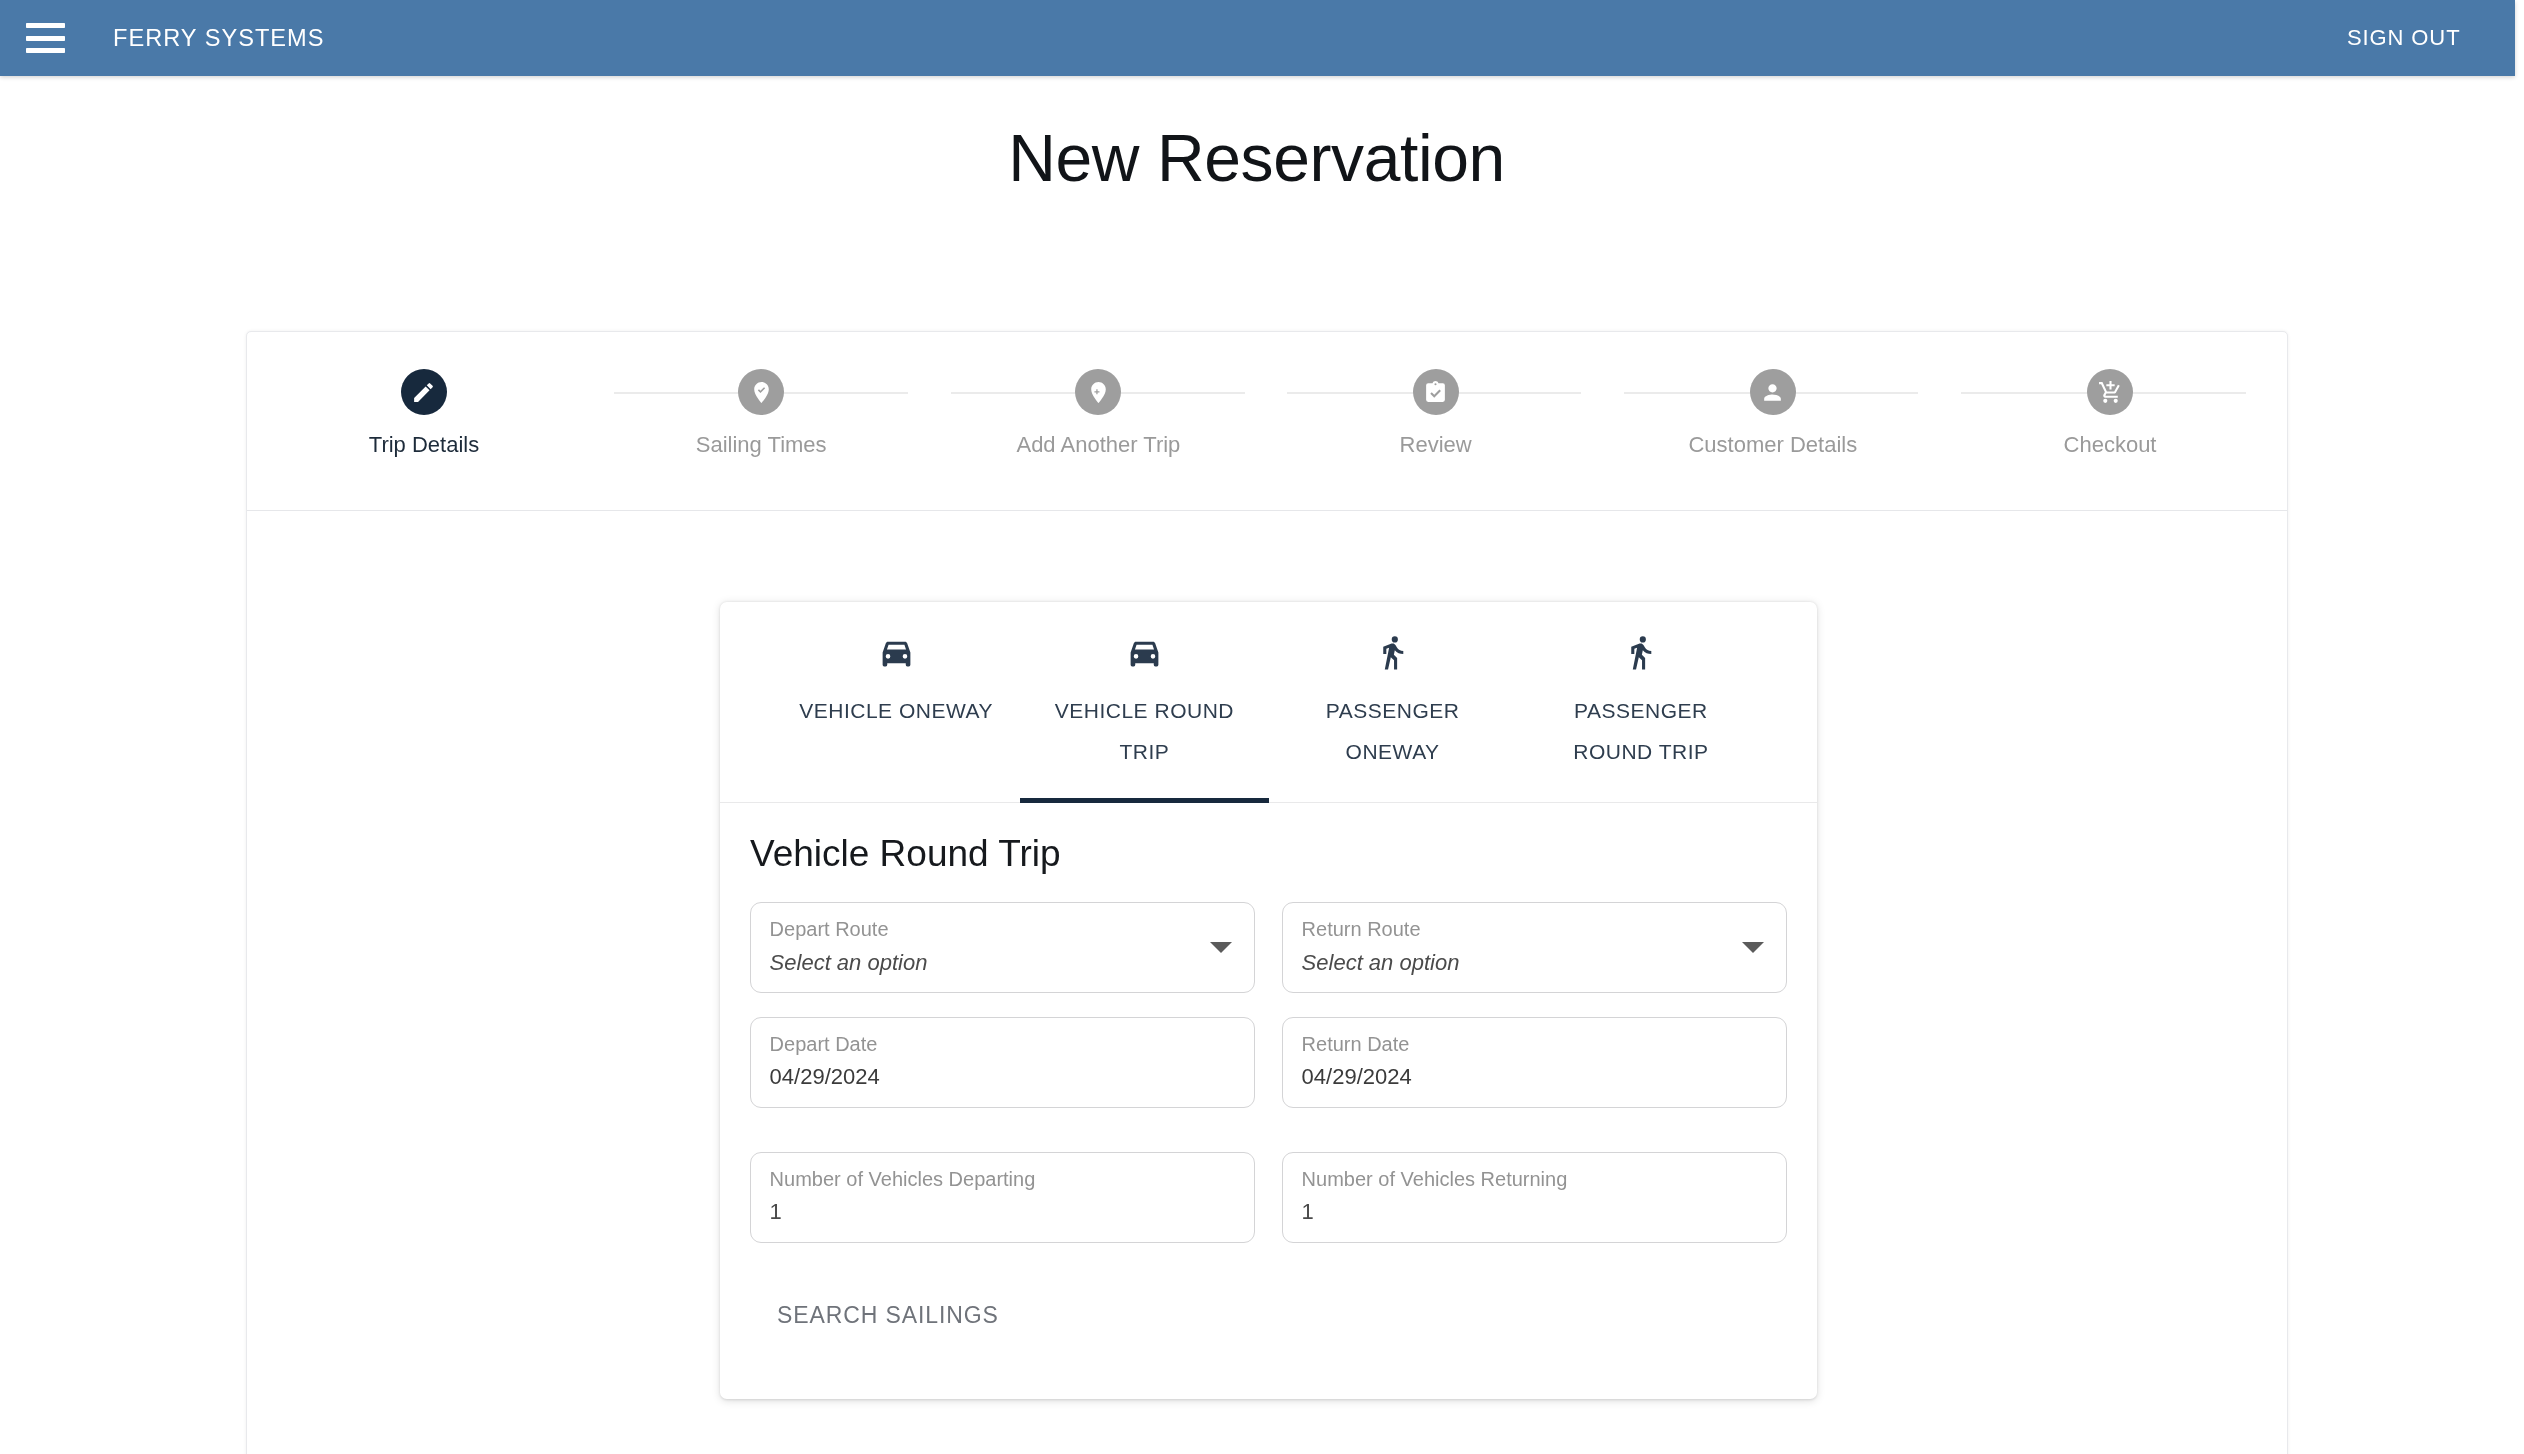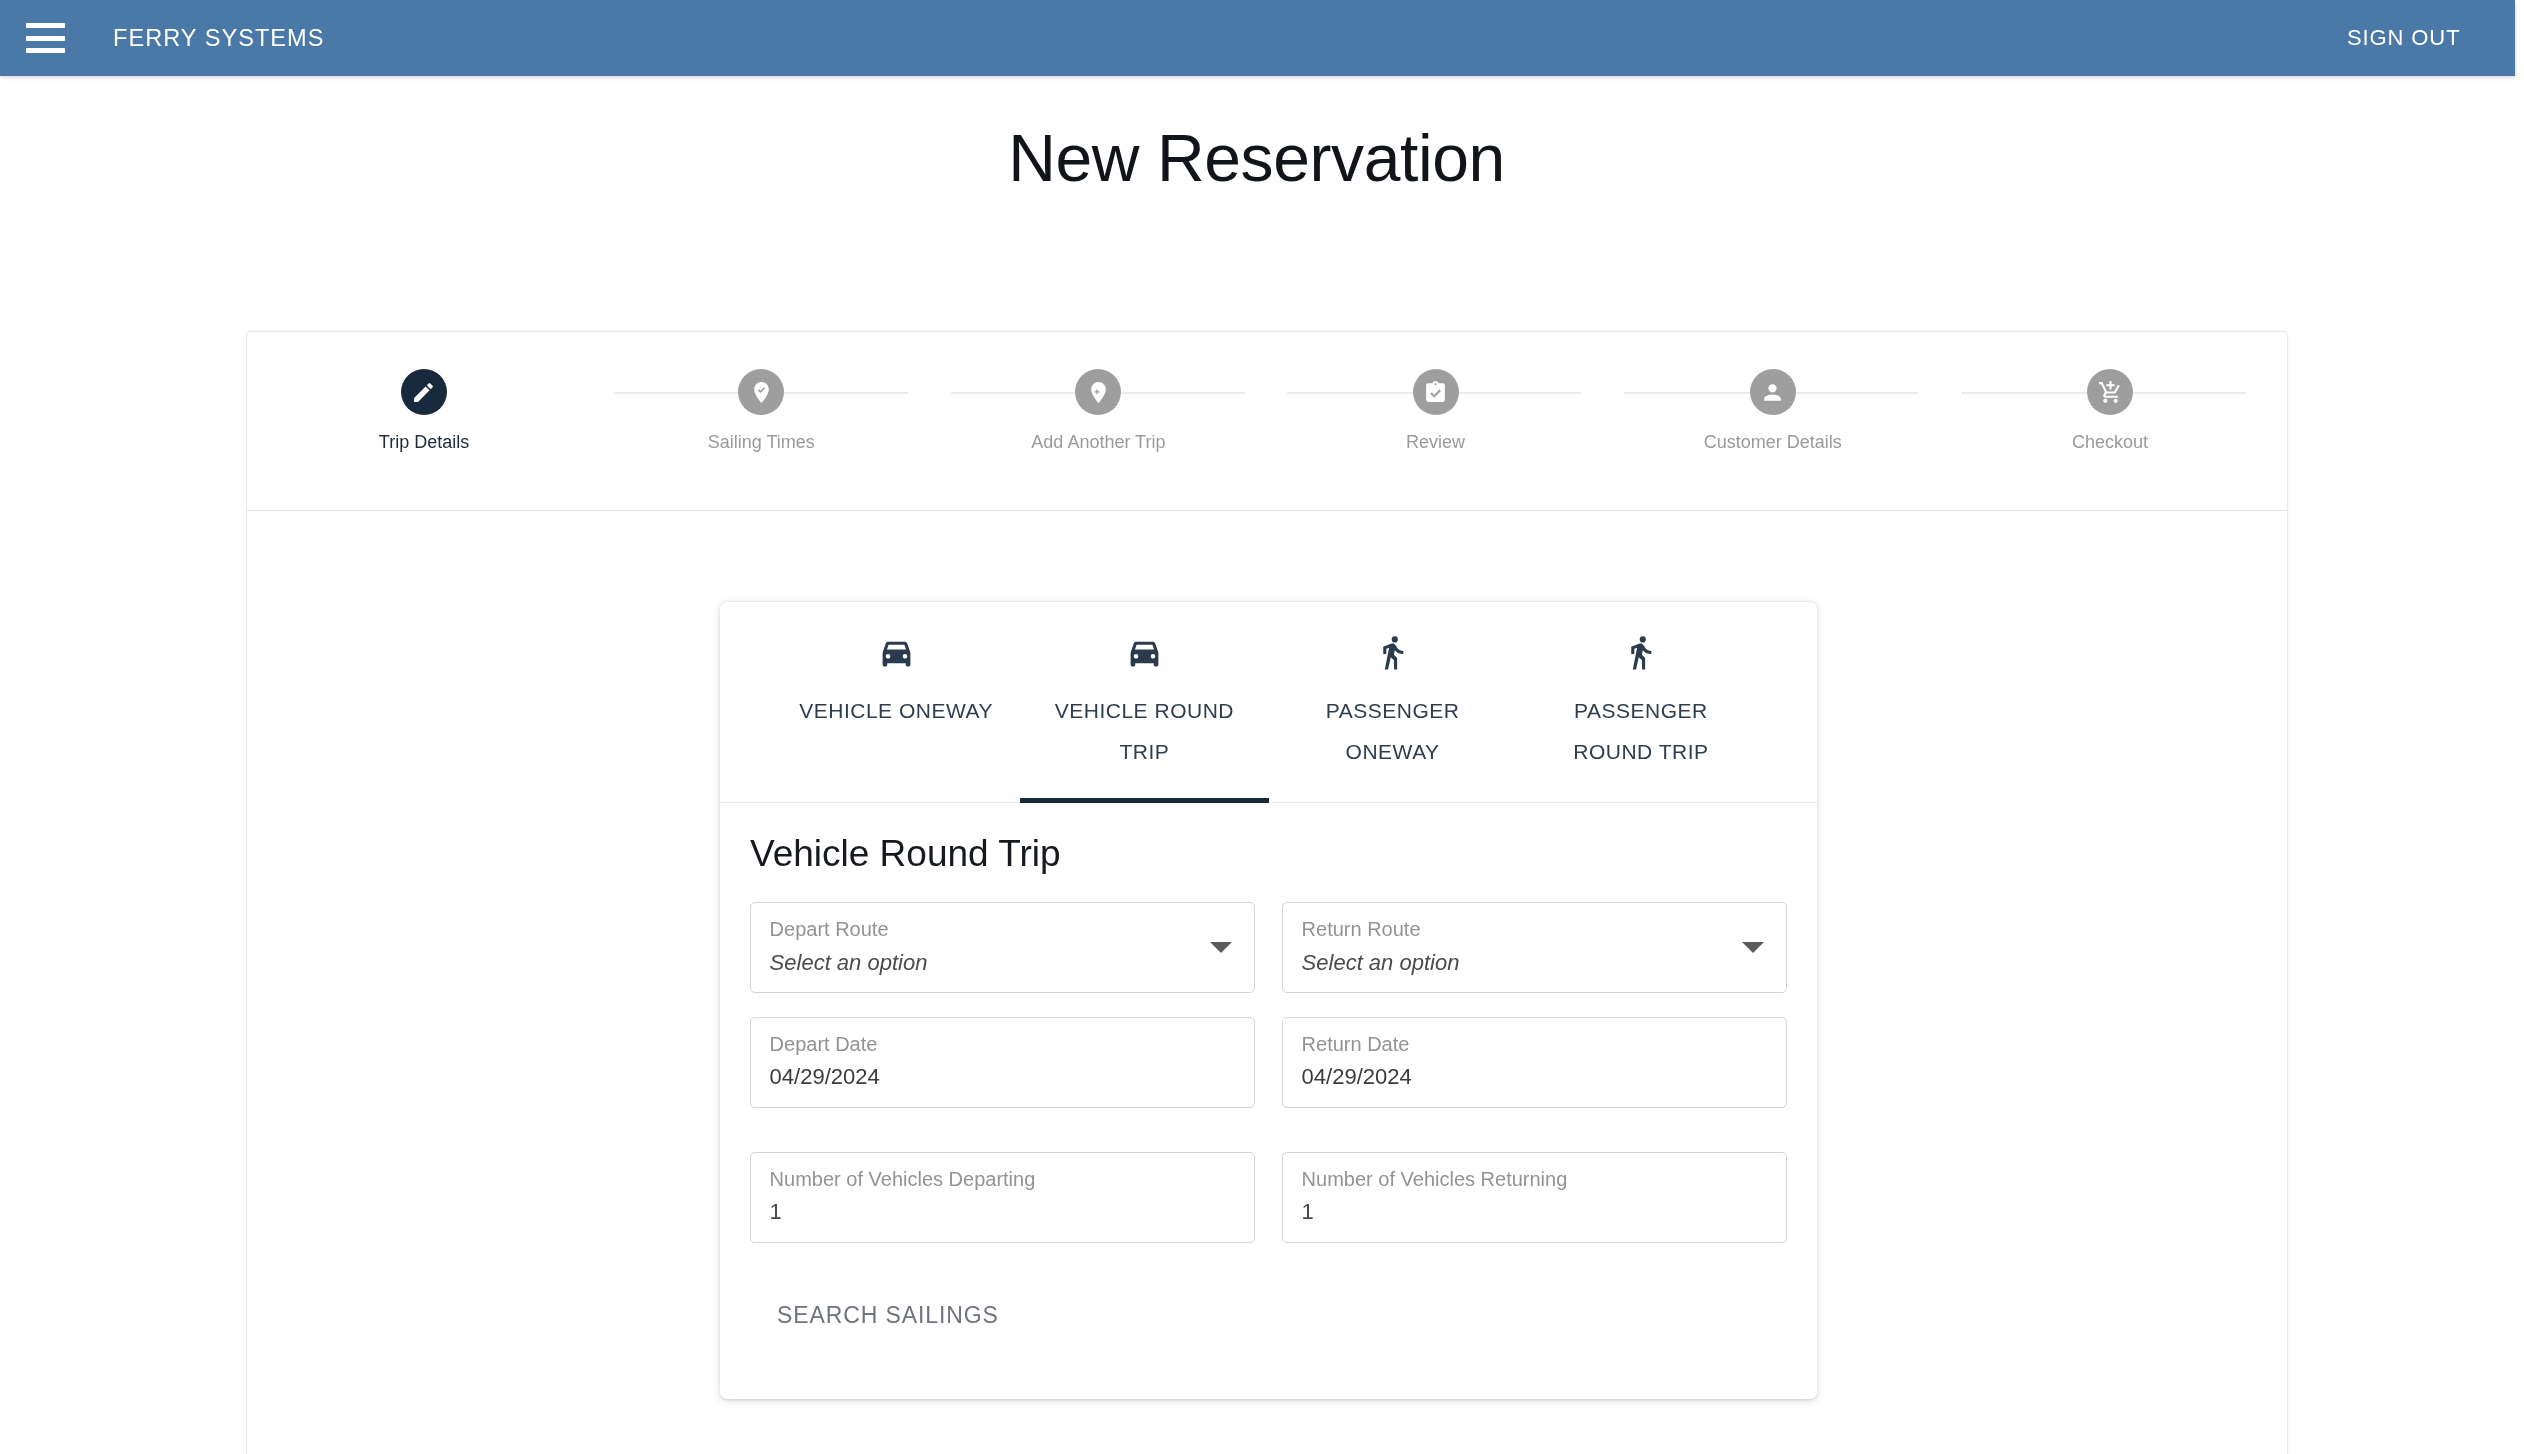--- a/index.html
+++ b/index.html
@@ -116,21 +116,21 @@
     display: flex;
     align-items: center;
     justify-content: center;
     position: relative;
     z-index: 2;
   }
   .step.active .step-icon { background: #17293d; }
   .step-icon svg { width: 25px; height: 25px; fill: #ffffff; display: block; }
   .step-label {
     margin-top: 17px;
-    font-size: 18px;
+    font-size: 22px;
     color: #9a9a9a;
     white-space: nowrap;
   }
   .step.active .step-label { color: #1d2b3a; }
   .connector {
     position: absolute;
     top: 60px;
     height: 1.7px;
     background: #ebebeb;
     z-index: 1;
@@ -191,21 +191,21 @@
     font-size: 37px;
     font-weight: 400;
     color: #16191d;
     margin: 0 0 27px 0;
     padding-left: 0;
   }
   .row { display: flex; gap: 27px; margin-bottom: 23.6px; }
   .field {
     flex: 1;
     border: 0.8px solid #d4d4d6;
-    border-radius: 5px;
+    border-radius: 11px;
     height: 91px;
     padding: 14.3px 18.6px 0 18.6px;
     position: relative;
     background: #fff;
     cursor: text;
   }
   .field.select { cursor: pointer; }
   .field-label {
     font-size: 20px;
     color: #939393;

